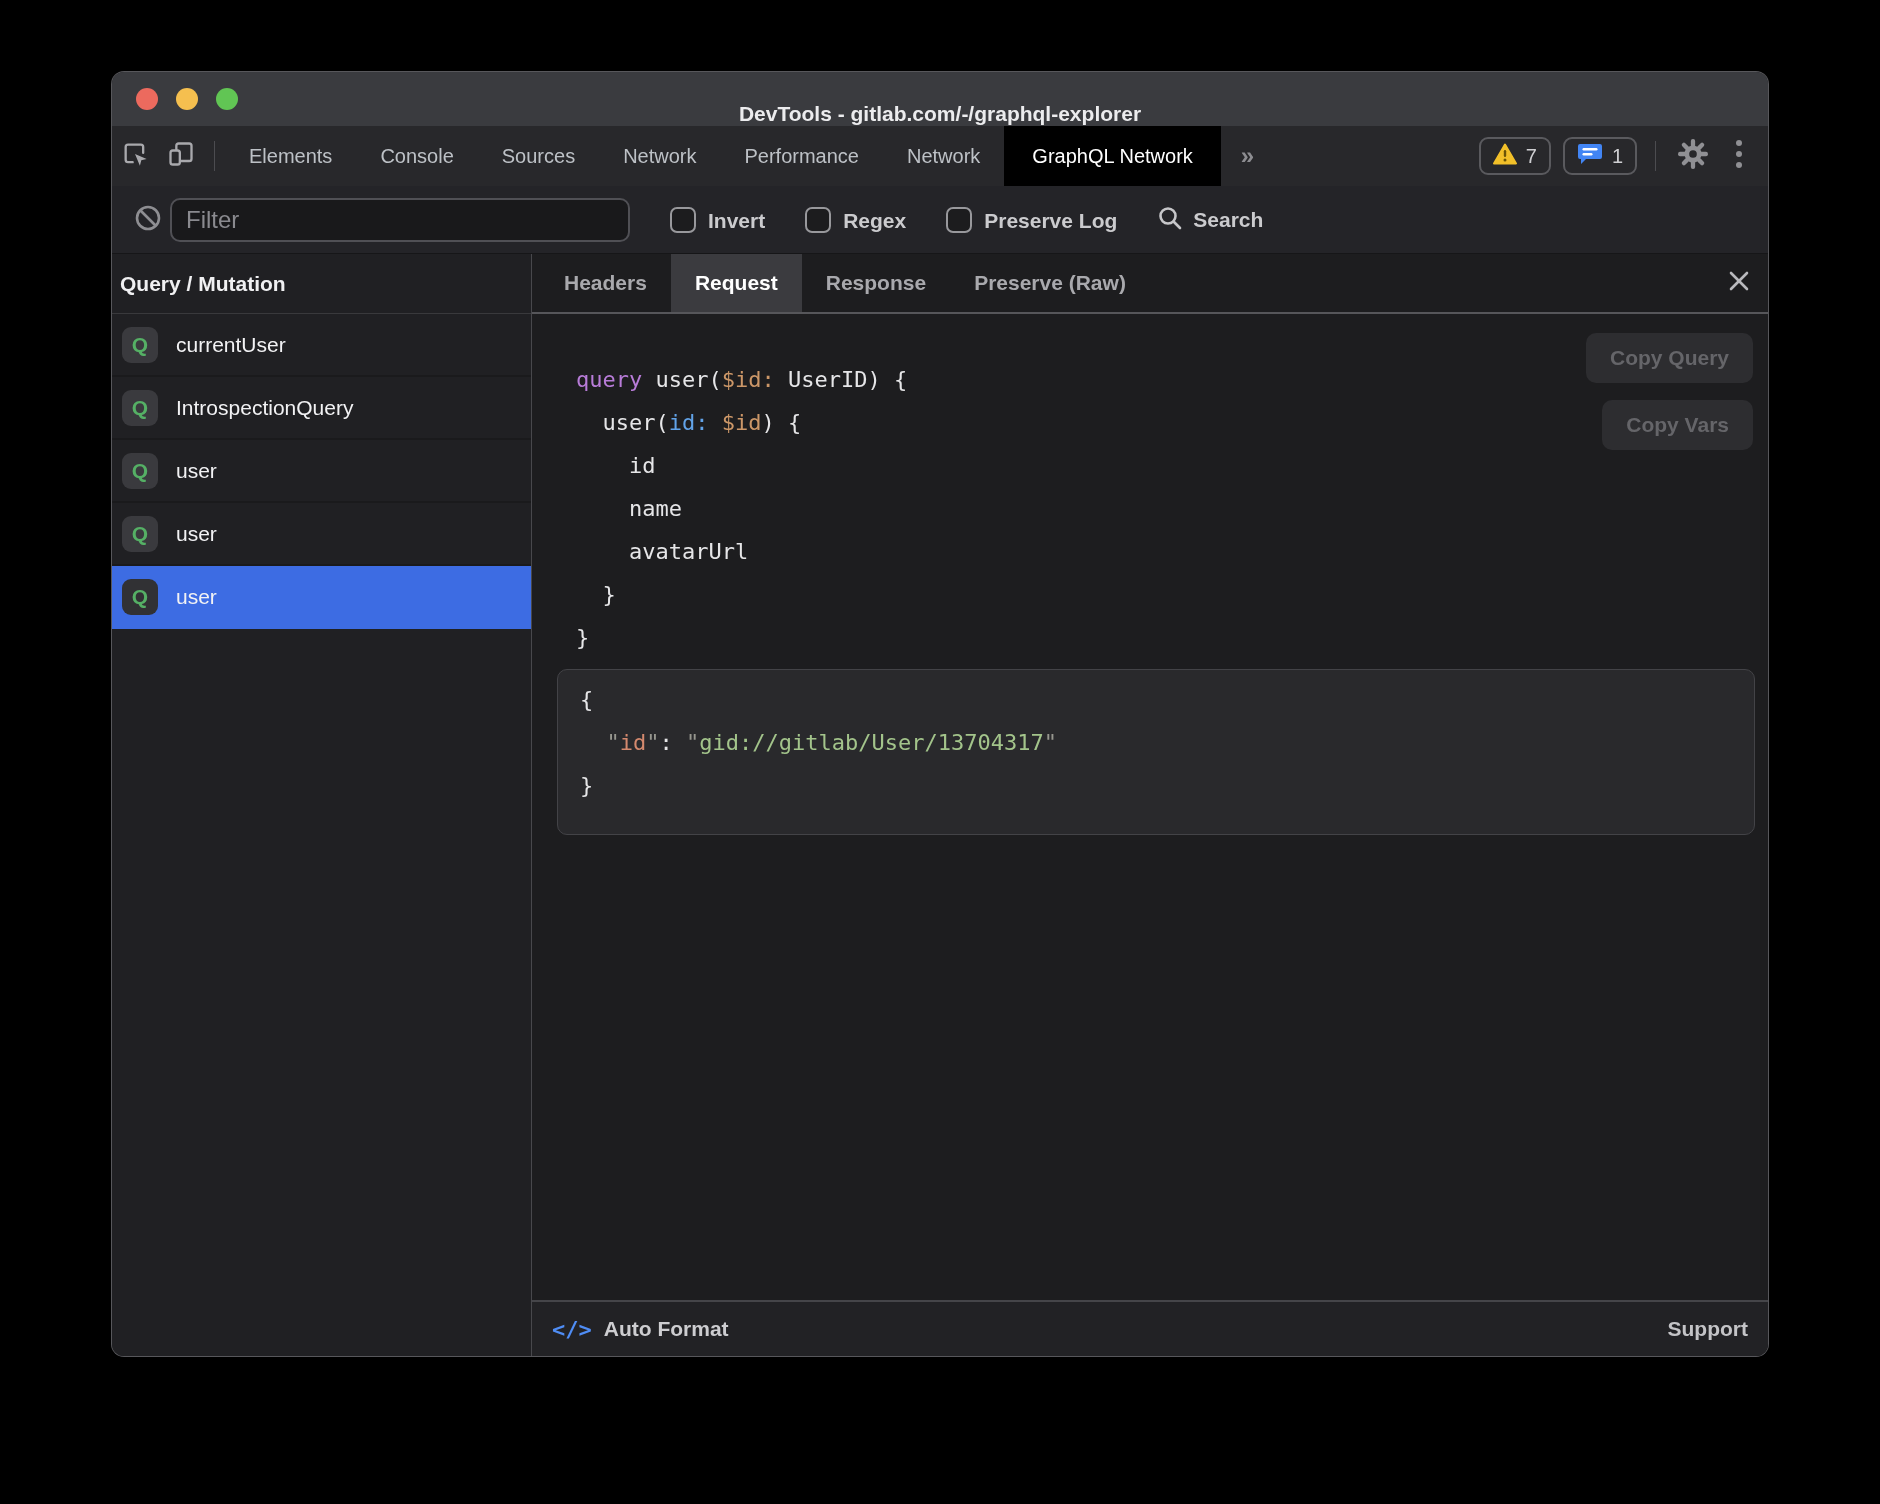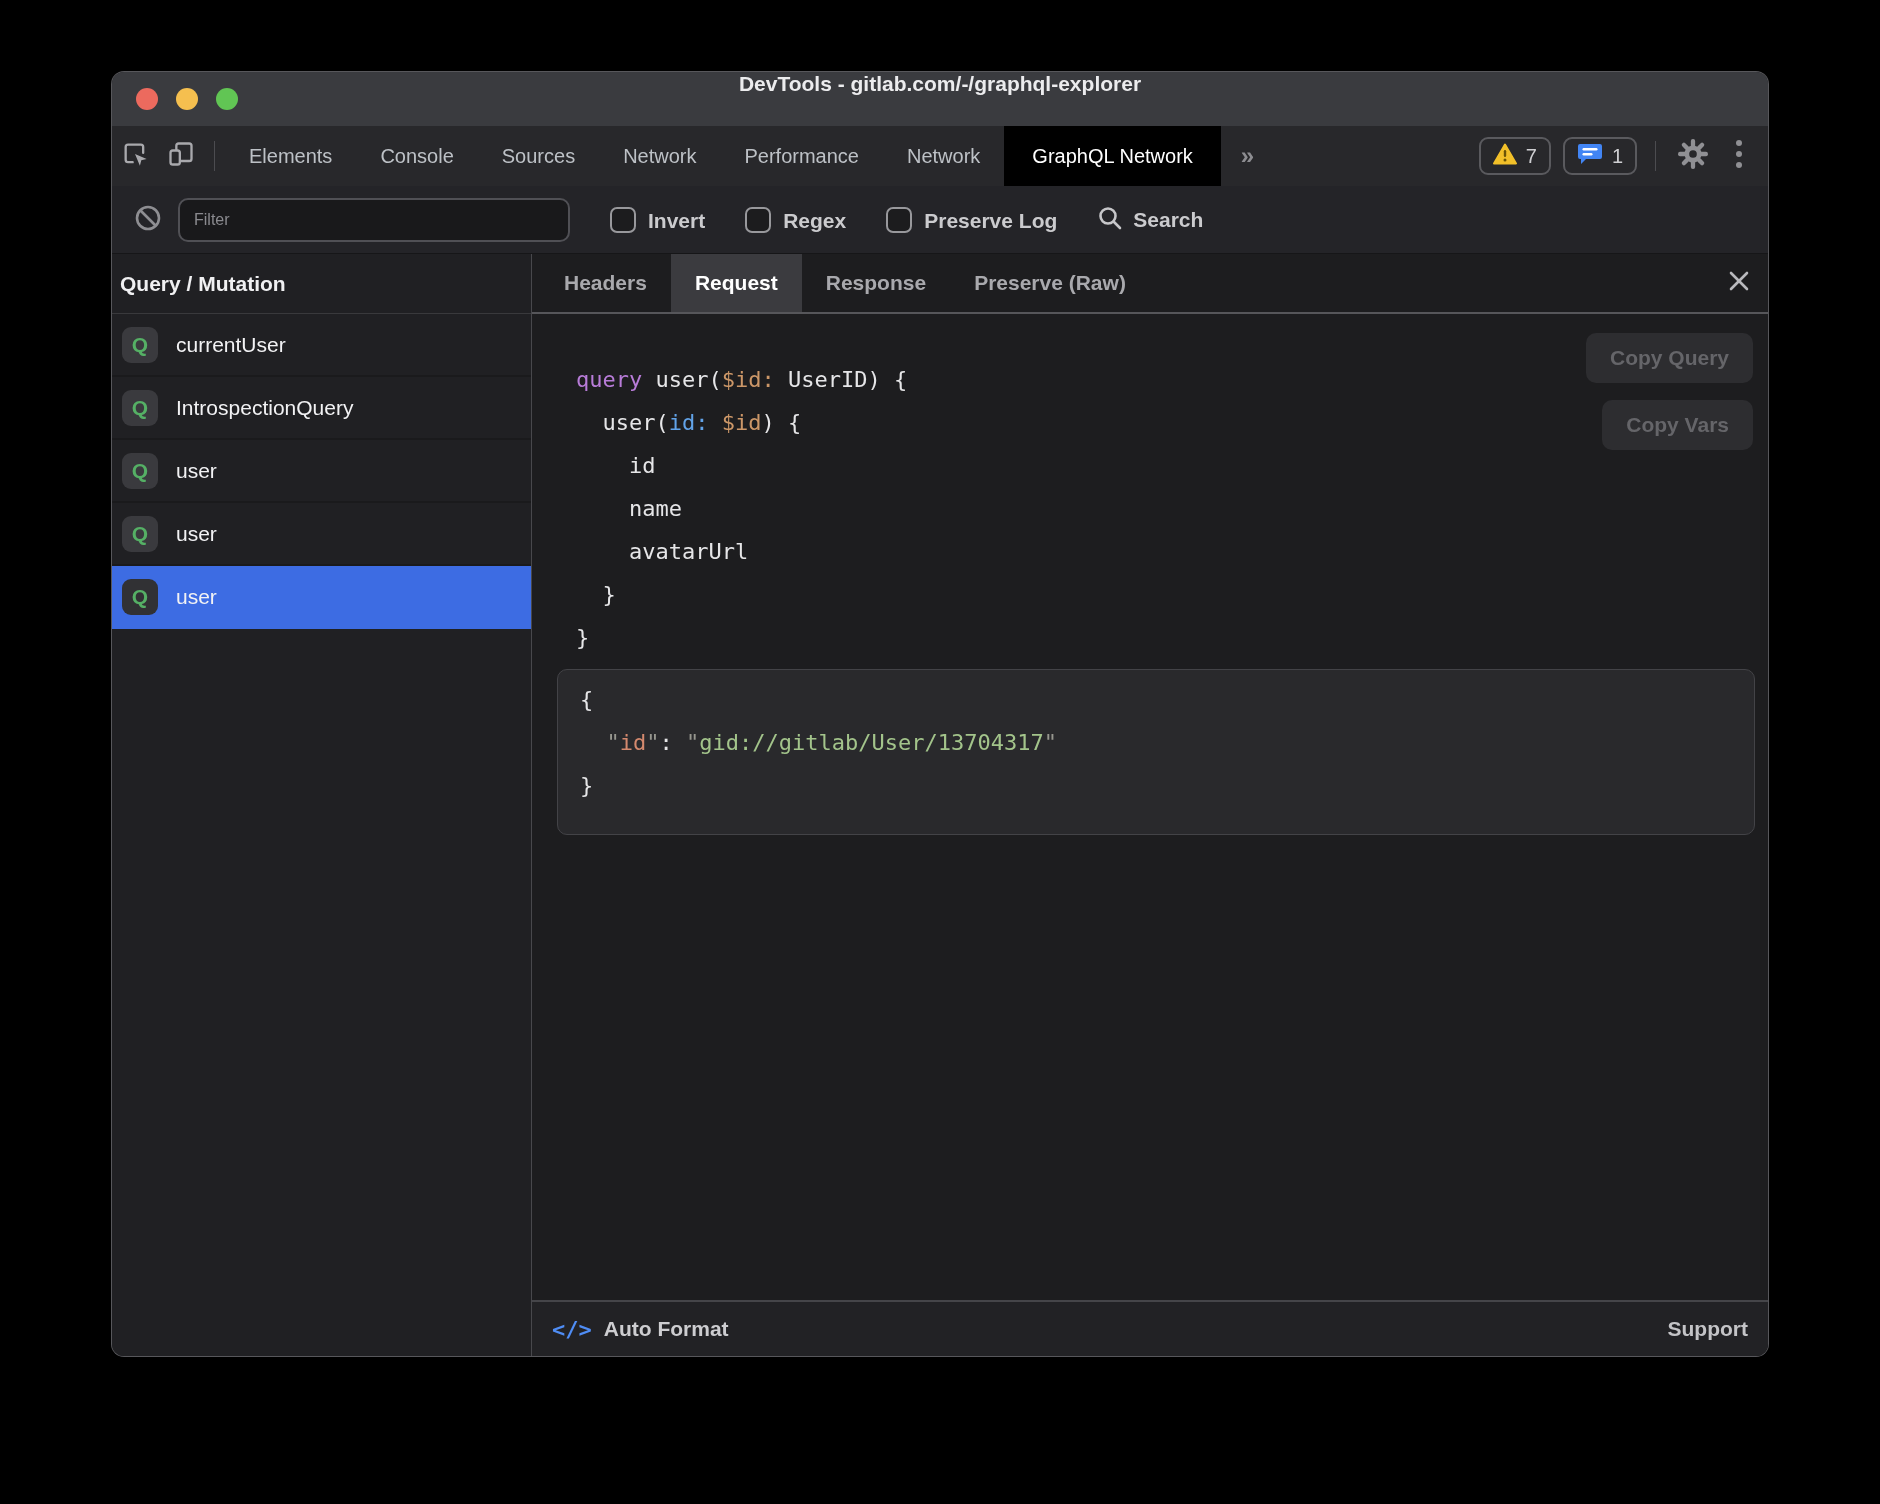--- a/index.html
+++ b/index.html
@@ -5,21 +5,21 @@
   * { margin:0; padding:0; box-sizing:border-box; }
   html,body { width:1880px; height:1504px; background:#000; overflow:hidden;
     font-family:"Liberation Sans", sans-serif; }
 
   .window { position:absolute; left:112px; top:72px; width:1656px; height:1284px;
     background:#202023; border-radius:12px; box-shadow:0 0 0 1px #57575b;
     overflow:hidden; display:flex; flex-direction:column; }
 
   
   .titlebar { height:54px; flex:none; background:#3a3b3f; display:flex;
-    align-items:flex-start; justify-content:center; position:relative; }
+    align-items:flex-end; justify-content:center; position:relative; }
   .traffic { position:absolute; left:24px; top:0; height:54px; display:flex;
     align-items:center; gap:18px; }
   .light { width:22px; height:22px; border-radius:50%; }
   .light.red { background:#ec6a5e; } .light.yellow { background:#f5bf4f; }
   .light.green { background:#61c554; }
   .win-title { color:#ececee; font-size:21px; font-weight:bold; }
 
   
   .tabbar { height:60px; flex:none; background:#28282b; display:flex;
     align-items:stretch; }
@@ -32,22 +32,22 @@
     font-size:24px; font-weight:bold; }
   .tab-spacer { flex:1; }
   .badge-btn { display:flex; align-items:center; gap:9px; border:2px solid #5a5a5e;
     border-radius:9px; height:38px; padding:0 12px; align-self:center; margin-right:12px; }
   .badge-count { color:#cfcfd2; font-size:20px; }
   .tail-sep { width:1px; height:30px; background:#4c4c50; align-self:center; margin:0 14px 0 6px; }
 
   
   .filterbar { height:68px; flex:none; background:#242428; display:flex;
     align-items:center; padding:0 22px; border-bottom:1px solid #161618; }
-  .filter-input { width:392px; height:44px; margin-left:16px; background:#19191b;
-    border:2px solid #505055; border-radius:10px; color:#e8e8ea; font-size:16px;
+  .filter-input { width:460px; height:44px; margin-left:8px; background:#19191b;
+    border:2px solid #505055; border-radius:10px; color:#e8e8ea; font-size:24px;
     padding:0 14px; outline:none; font-family:"Liberation Sans", sans-serif; }
   .filter-input::placeholder { color:#8a8a8f; }
   .chk-group { display:flex; align-items:flex-end; gap:12px; margin-left:40px; }
   .chk-box { width:26px; height:26px; border:2px solid #98989c; border-radius:7px;
     background:#1c1c1e; }
   .chk-label { color:#cbcbce; font-size:21px; font-weight:bold; }
   .search-group { display:flex; align-items:center; gap:10px; margin-left:40px; }
 
   
   .main { flex:1; display:flex; min-height:0; }

